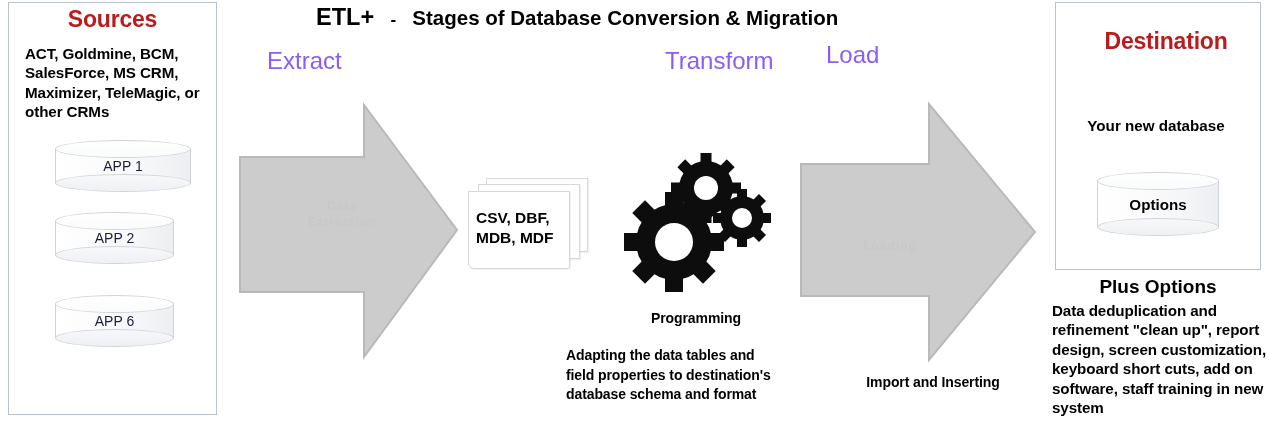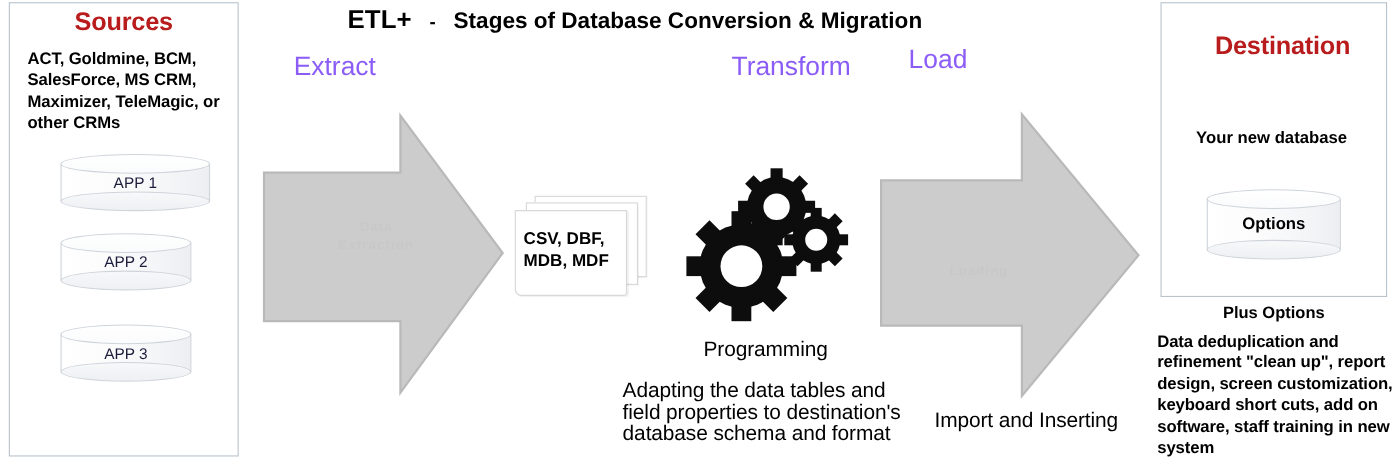--- a/index.html
+++ b/index.html
@@ -109,22 +109,22 @@
     position:absolute;
     font-size:15.5px;
     font-weight:bold;
     line-height:20px;
     color:#000;
     white-space:pre-line;
   }
 
   .caption{
     position:absolute;
-    font-size:19px;
-    font-weight:normal;
+    font-size:14px;
+    font-weight:bold;
     line-height:19.6px;
     color:#000;
     white-space:pre-line;
     letter-spacing:-0.1px;
   }
   .caption.center{text-align:center;}
 </style>
 </head>
 <body>
 
@@ -145,21 +145,21 @@
   <div class="body"></div>
   <div class="bot"></div>
   <div class="top"></div>
   <div class="lbl">APP 2</div>
 </div>
 
 <div class="cyl" style="left:55px;top:295px;width:119px;height:52px;">
   <div class="body"></div>
   <div class="bot"></div>
   <div class="top"></div>
-  <div class="lbl">APP 3</div>
+  <div class="lbl">APP 6</div>
 </div>
 
 <div id="main-title">
   <span class="plus">ETL+</span>
   <span class="dash" style="padding:0 10px;">-</span>
   <span class="rest">Stages of Database Conversion &amp; Migration</span>
 </div>
 
 <div class="stage-label" style="left:267px;top:47px;">Extract</div>
 <div class="stage-label" style="left:665px;top:47px;">Transform</div>
@@ -254,15 +254,15 @@
 
 <div style="position:absolute;left:1055px;top:117px;width:164px;text-align:center;font-size:15.2px;font-weight:bold;color:#000;padding-left:19px;">Your new database</div>
 
 <div class="cyl" style="left:1097px;top:172px;width:122px;height:64px;">
   <div class="body"></div>
   <div class="bot"></div>
   <div class="top"></div>
   <div class="lbl" style="font-size:15.2px;font-weight:bold;color:#000;">Options</div>
 </div>
 
-<div style="position:absolute;left:1055px;top:276px;width:206px;text-align:center;font-size:15px;font-weight:bold;color:#000;">Plus Options</div>
+<div style="position:absolute;left:1055px;top:276px;width:206px;text-align:center;font-size:19px;font-weight:bold;color:#000;">Plus Options</div>
 
 <div class="panel-body" style="left:1052px;top:301px;width:216px;">Data deduplication and refinement "clean up", report design, screen customization, keyboard short cuts, add on software, staff training in new system</div>
 
 </body></html>

